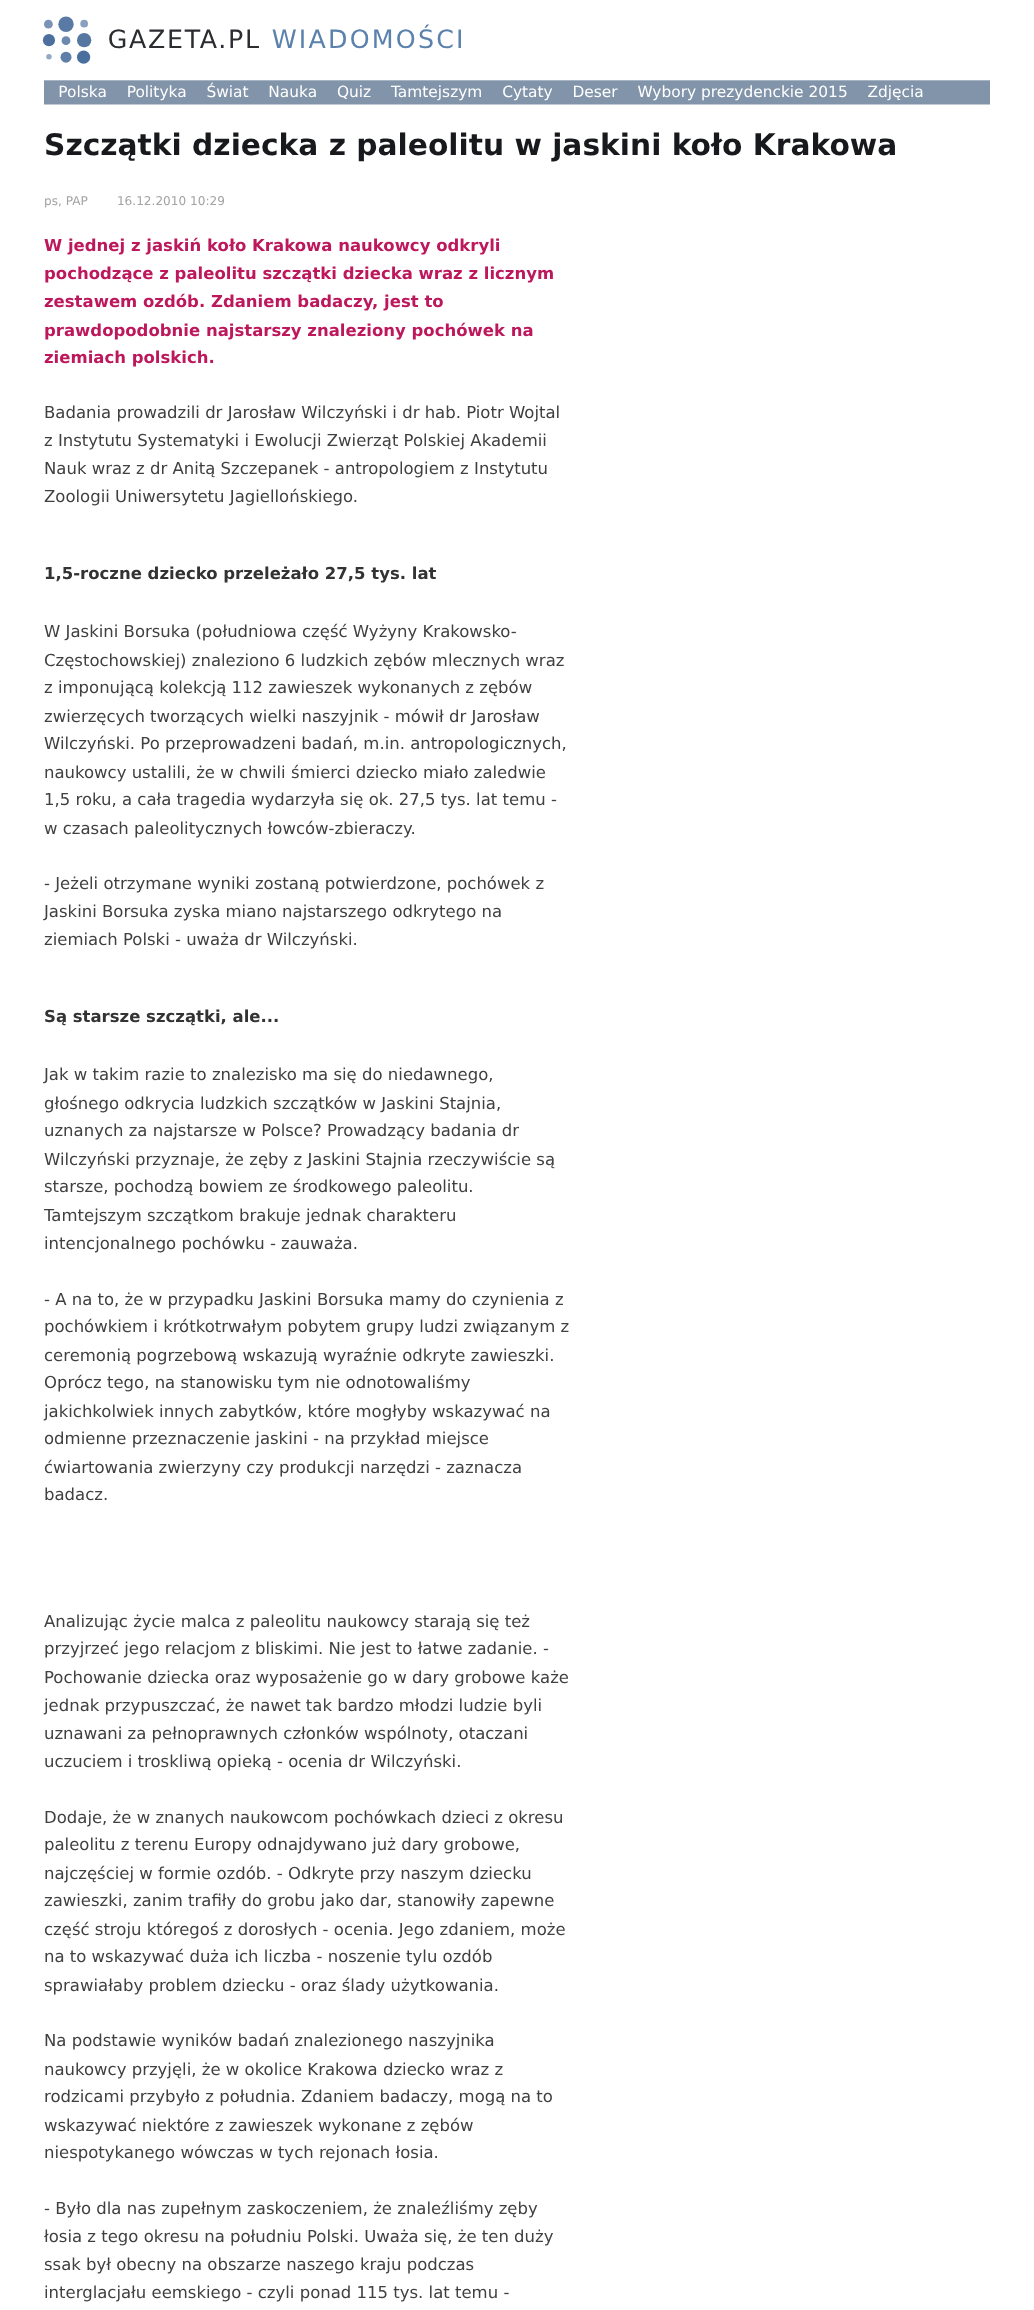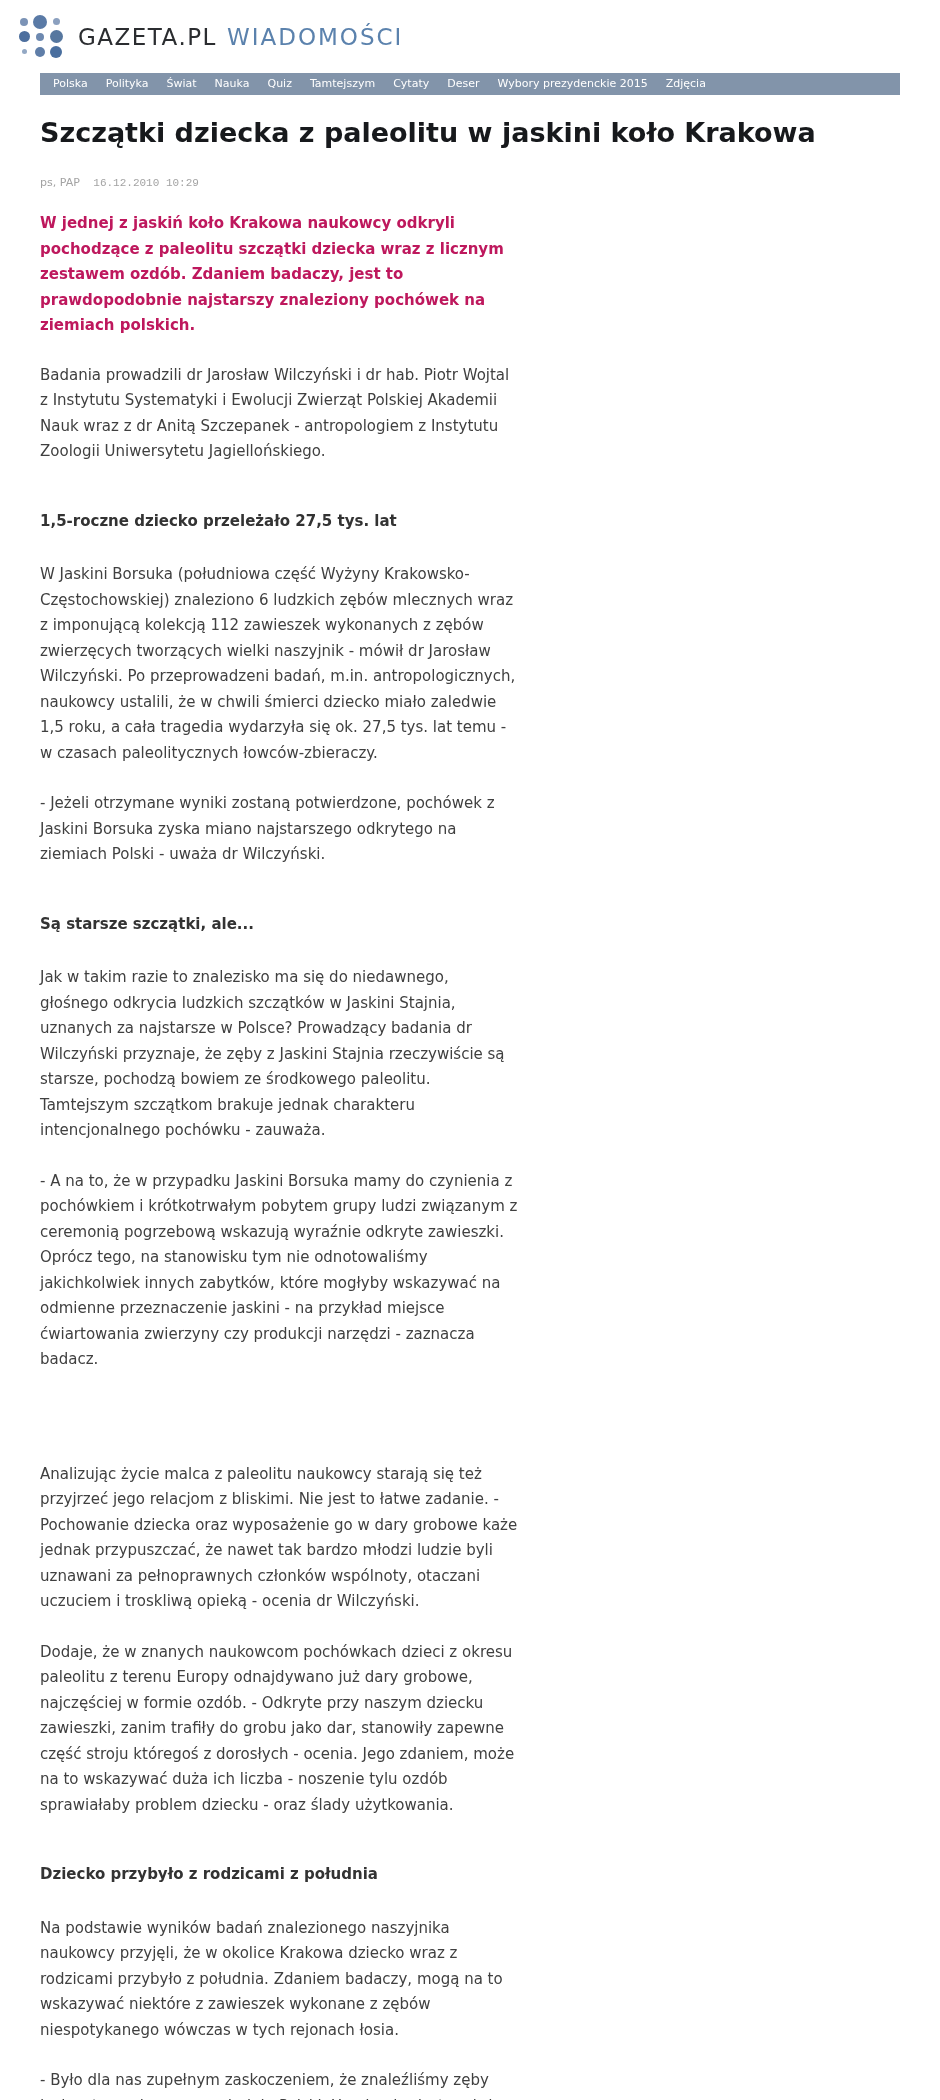--- a/index.html
+++ b/index.html
@@ -7,21 +7,21 @@
   body {
     width: 940px;
     min-height: 2100px;
     font-family: "DejaVu Sans", "Liberation Sans", sans-serif;
     color: #404040;
   }
   .page { width: 940px; }
 
   
   .site-header {
-    padding: 14px 40px 12px 16px;
+    padding: 14px 40px 12px 36px;
     display: flex;
     align-items: center;
   }
   .logo {
     display: flex;
     align-items: center;
     gap: 14px;
     text-decoration: none;
     cursor: pointer;
   }
@@ -62,21 +62,21 @@
   .main-nav {
     margin: 2px 40px 0 40px;
     background: #8294aa;
     height: 22px;
     display: flex;
     align-items: center;
     padding: 0 4px;
   }
   .nav-item {
     color: #ffffff;
-    font-size: 11px;
+    font-size: 14px;
     padding: 0 9px;
     line-height: 22px;
     text-decoration: none;
     cursor: pointer;
     white-space: nowrap;
   }
 
   
   .article {
     padding: 22px 40px 60px 40px;
@@ -88,21 +88,21 @@
     font-weight: 700;
     color: #17191c;
     margin-bottom: 28px;
     width: 880px;
   }
   .byline {
     font-size: 11px;
     color: #a3a3a3;
     margin-bottom: 22px;
   }
-  .byline .byline-date { margin-left: 10px; font-family: Liberation Mono, monospace; }
+  .byline .byline-date { margin-left: 23px; }
 
   .article-body { width: 478px; }
   .lead {
     font-weight: 700;
     font-size: 15px;
     line-height: 1.7;
     color: #be185d;
     margin-bottom: 24px;
   }
   .block { font-size: 15px; line-height: 1.7; color: #404040; }
@@ -164,20 +164,19 @@
           <div class="block paragraph">Badania prowadzili dr Jarosław Wilczyński i dr hab. Piotr Wojtal z Instytutu Systematyki i Ewolucji Zwierząt Polskiej Akademii Nauk wraz z dr Anitą Szczepanek - antropologiem z Instytutu Zoologii Uniwersytetu Jagiellońskiego.</div>
           <div class="block heading">1,5-roczne dziecko przeleżało 27,5 tys. lat</div>
           <div class="block paragraph">W Jaskini Borsuka (południowa część Wyżyny Krakowsko-Częstochowskiej) znaleziono 6 ludzkich zębów mlecznych wraz z imponującą kolekcją 112 zawieszek wykonanych z zębów zwierzęcych tworzących wielki naszyjnik - mówił dr Jarosław Wilczyński. Po przeprowadzeni badań, m.in. antropologicznych, naukowcy ustalili, że w chwili śmierci dziecko miało zaledwie 1,5 roku, a cała tragedia wydarzyła się ok. 27,5 tys. lat temu - w czasach paleolitycznych łowców-zbieraczy.</div>
           <div class="block paragraph">- Jeżeli otrzymane wyniki zostaną potwierdzone, pochówek z Jaskini Borsuka zyska miano najstarszego odkrytego na ziemiach Polski - uważa dr Wilczyński.</div>
           <div class="block heading">Są starsze szczątki, ale...</div>
           <div class="block paragraph">Jak w takim razie to znalezisko ma się do niedawnego, głośnego odkrycia ludzkich szczątków w Jaskini Stajnia, uznanych za najstarsze w Polsce? Prowadzący badania dr Wilczyński przyznaje, że zęby z Jaskini Stajnia rzeczywiście są starsze, pochodzą bowiem ze środkowego paleolitu. Tamtejszym szczątkom brakuje jednak charakteru intencjonalnego pochówku - zauważa.</div>
           <div class="block paragraph">- A na to, że w przypadku Jaskini Borsuka mamy do czynienia z pochówkiem i krótkotrwałym pobytem grupy ludzi związanym z ceremonią pogrzebową wskazują wyraźnie odkryte zawieszki. Oprócz tego, na stanowisku tym nie odnotowaliśmy jakichkolwiek innych zabytków, które mogłyby wskazywać na odmienne przeznaczenie jaskini - na przykład miejsce ćwiartowania zwierzyny czy produkcji narzędzi - zaznacza badacz.</div>
           <div class="block spacer"></div>
           <div class="block paragraph">Analizując życie malca z paleolitu naukowcy starają się też przyjrzeć jego relacjom z bliskimi. Nie jest to łatwe zadanie. - Pochowanie dziecka oraz wyposażenie go w dary grobowe każe jednak przypuszczać, że nawet tak bardzo młodzi ludzie byli uznawani za pełnoprawnych członków wspólnoty, otaczani uczuciem i troskliwą opieką - ocenia dr Wilczyński.</div>
           <div class="block paragraph">Dodaje, że w znanych naukowcom pochówkach dzieci z okresu paleolitu z terenu Europy odnajdywano już dary grobowe, najczęściej w formie ozdób. - Odkryte przy naszym dziecku zawieszki, zanim trafiły do grobu jako dar, stanowiły zapewne część stroju któregoś z dorosłych - ocenia. Jego zdaniem, może na to wskazywać duża ich liczba - noszenie tylu ozdób sprawiałaby problem dziecku - oraz ślady użytkowania.</div>
-          <div class="block heading">Dziecko przybyło z rodzicami z południa</div>
           <div class="block paragraph">Na podstawie wyników badań znalezionego naszyjnika naukowcy przyjęli, że w okolice Krakowa dziecko wraz z rodzicami przybyło z południa. Zdaniem badaczy, mogą na to wskazywać niektóre z zawieszek wykonane z zębów niespotykanego wówczas w tych rejonach łosia.</div>
           <div class="block paragraph">- Było dla nas zupełnym zaskoczeniem, że znaleźliśmy zęby łosia z tego okresu na południu Polski. Uważa się, że ten duży ssak był obecny na obszarze naszego kraju podczas interglacjału eemskiego - czyli ponad 115 tys. lat temu - później zaniknął i pojawił się dopiero na początku Holocenu - około 12 tys. lat temu. Nie możemy więc wykluczyć, że grupa ludzi przywędrowała z dalszej odległości w okolice Krakowa - tłumaczy dr hab. Piotr Wojtal.</div>
         </div>
     </div>
   </main>
 
 </div>
 
 </body></html>

